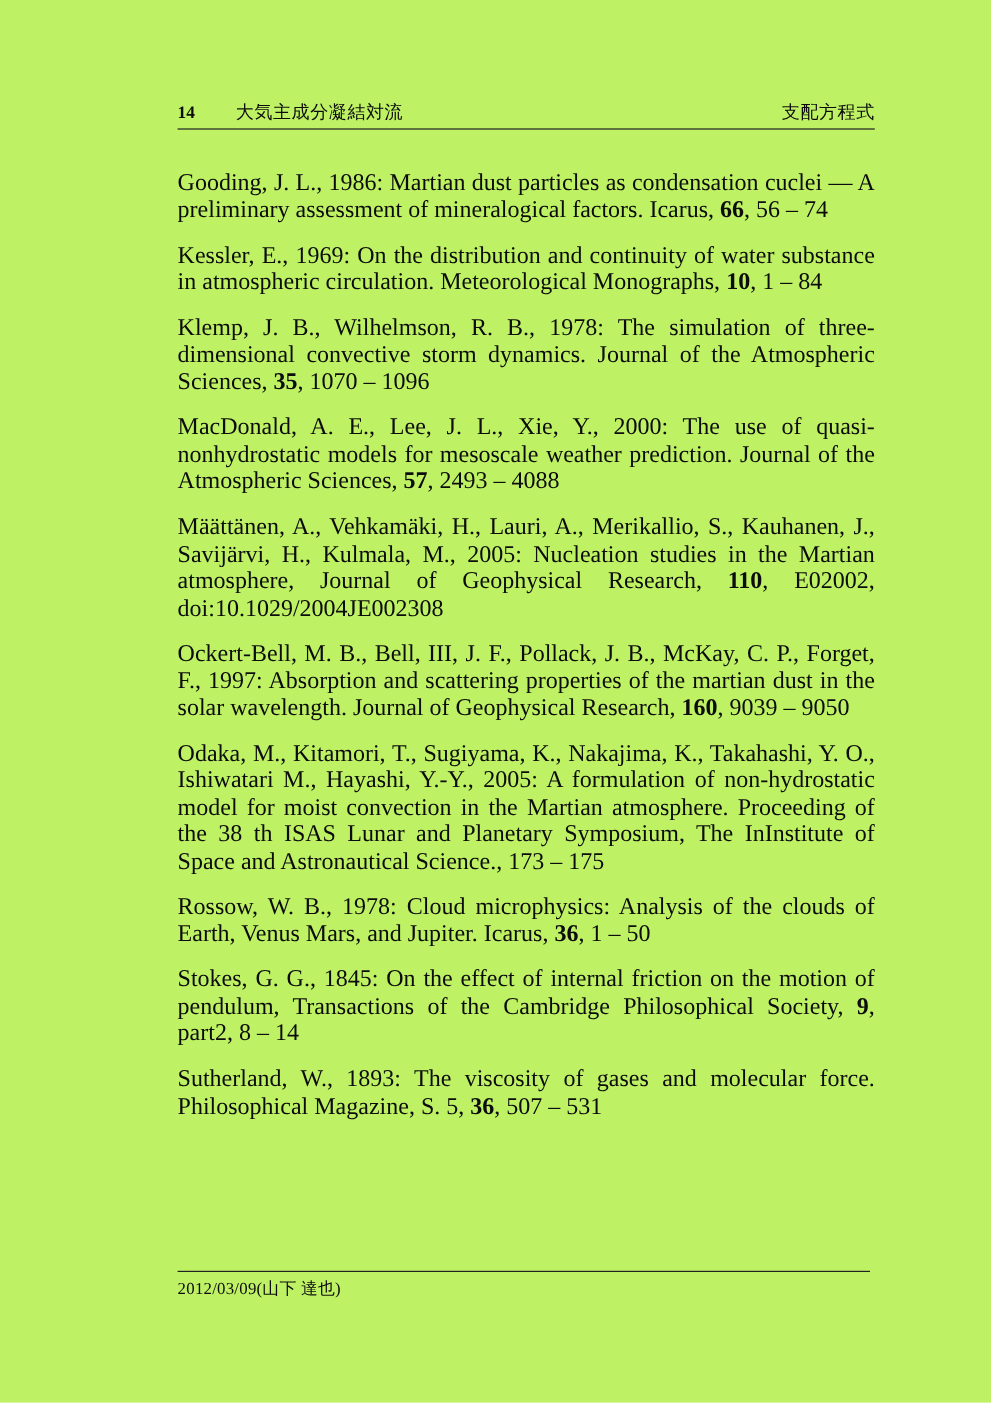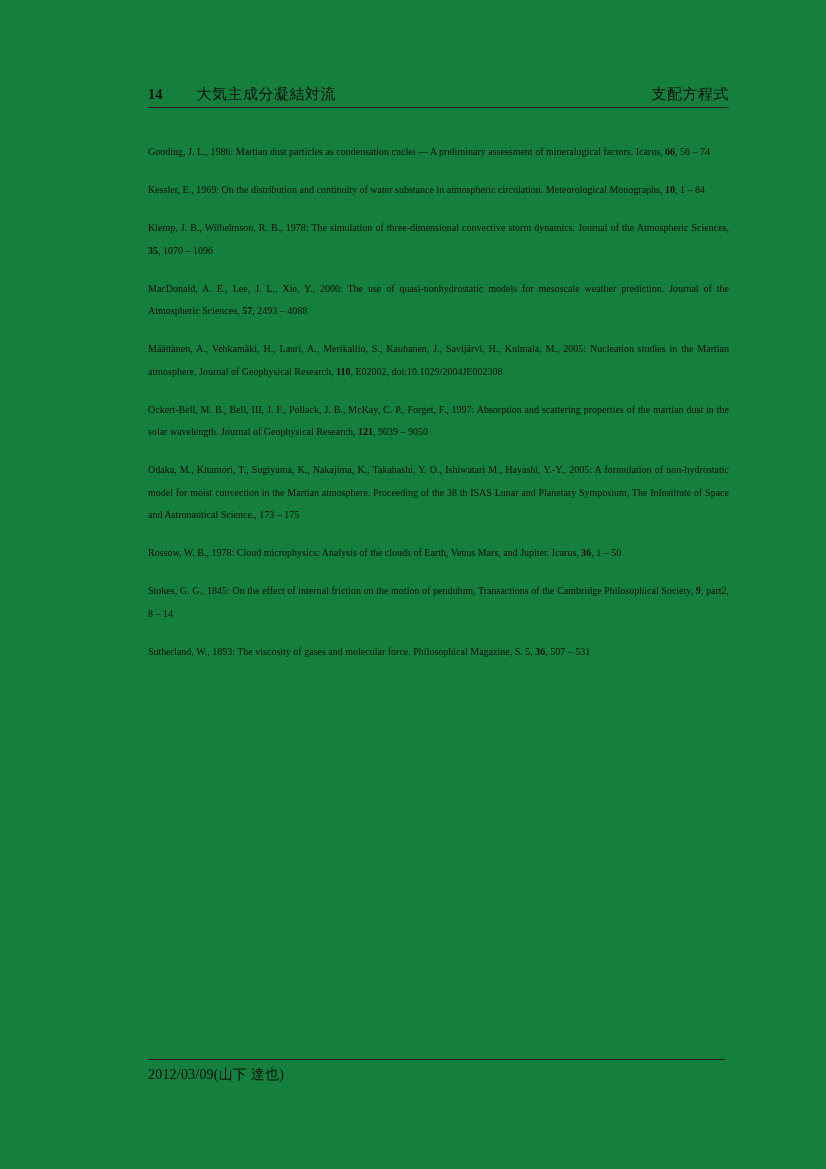--- a/index.html
+++ b/index.html
@@ -1,20 +1,20 @@
 <!DOCTYPE html>
 <html lang="ja"><head>
 <meta charset="utf-8">
 <style>
   html, body { margin: 0; padding: 0; background: #ffffff; }
   .page {
     position: relative;
     width: 826px;
     height: 1169px;
-    background: #15803d;
+    background: #bef264;
     color: #0c0c0c;
     font-family: "Liberation Serif", "DejaVu Serif", serif;
     overflow: hidden;
   }
   
   .header {
     position: absolute;
     left: 148px;
     top: 86px;
     width: 581px;
@@ -37,21 +37,21 @@
   .header-right {
     margin-left: auto;
     letter-spacing: 0.5px;
   }
   
   .refs {
     position: absolute;
     left: 148px;
     top: 141px;
     width: 581px;
-    font-size: 10px;
+    font-size: 20px;
     line-height: 22.5px;
   }
   .ref {
     margin: 0 0 15.5px 0;
     text-align: justify;
     text-justify: inter-word;
   }
   .ref b { font-weight: bold; }
   
   .footer {
@@ -82,21 +82,21 @@
     <span class="header-left">大気主成分凝結対流</span>
     <span class="header-right">支配方程式</span>
   </header>
 
   <main class="refs">
     <p class="ref"><span>Gooding, J. L., 1986: Martian dust particles as condensation cuclei — A preliminary assessment of mineralogical factors. Icarus, </span><b>66</b><span>, 56 – 74</span></p>
     <p class="ref"><span>Kessler, E., 1969: On the distribution and continuity of water substance in atmospheric circulation. Meteorological Monographs, </span><b>10</b><span>, 1 – 84</span></p>
     <p class="ref"><span>Klemp, J. B., Wilhelmson, R. B., 1978: The simulation of three-dimensional convective storm dynamics. Journal of the Atmospheric Sciences, </span><b>35</b><span>, 1070 – 1096</span></p>
     <p class="ref"><span>MacDonald, A. E., Lee, J. L., Xie, Y., 2000: The use of quasi-nonhydrostatic models for mesoscale weather prediction. Journal of the Atmospheric Sciences, </span><b>57</b><span>, 2493 – 4088</span></p>
     <p class="ref"><span>Määttänen, A., Vehkamäki, H., Lauri, A., Merikallio, S., Kauhanen, J., Savijärvi, H., Kulmala, M., 2005: Nucleation studies in the Martian atmosphere, Journal of Geophysical Research, </span><b>110</b><span>, E02002, doi:10.1029/2004JE002308</span></p>
-    <p class="ref"><span>Ockert-Bell, M. B., Bell, III, J. F., Pollack, J. B., McKay, C. P., Forget, F., 1997: Absorption and scattering properties of the martian dust in the solar wavelength. Journal of Geophysical Research, </span><b>121</b><span>, 9039 – 9050</span></p>
+    <p class="ref"><span>Ockert-Bell, M. B., Bell, III, J. F., Pollack, J. B., McKay, C. P., Forget, F., 1997: Absorption and scattering properties of the martian dust in the solar wavelength. Journal of Geophysical Research, </span><b>160</b><span>, 9039 – 9050</span></p>
     <p class="ref"><span>Odaka, M., Kitamori, T., Sugiyama, K., Nakajima, K., Takahashi, Y. O., Ishiwatari M., Hayashi, Y.-Y., 2005: A formulation of non-hydrostatic model for moist convection in the Martian atmosphere. Proceeding of the 38 th ISAS Lunar and Planetary Symposium, The InInstitute of Space and Astronautical Science., 173 – 175</span><b></b><span></span></p>
     <p class="ref"><span>Rossow, W. B., 1978: Cloud microphysics: Analysis of the clouds of Earth, Venus Mars, and Jupiter. Icarus, </span><b>36</b><span>, 1 – 50</span></p>
     <p class="ref"><span>Stokes, G. G., 1845: On the effect of internal friction on the motion of pendulum, Transactions of the Cambridge Philosophical Society, </span><b>9</b><span>, part2, 8 – 14</span></p>
     <p class="ref"><span>Sutherland, W., 1893: The viscosity of gases and molecular force. Philosophical Magazine, S. 5, </span><b>36</b><span>, 507 – 531</span></p>
   </main>
 
   <footer class="footer">
     <div class="footrule"></div>
     <div class="footer-text">2012/03/09(山下 達也)</div>
   </footer>

